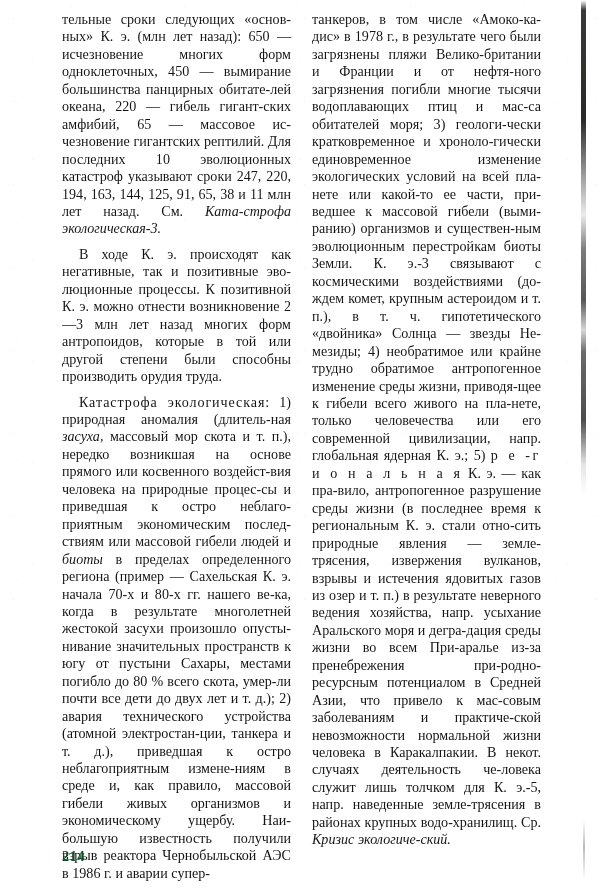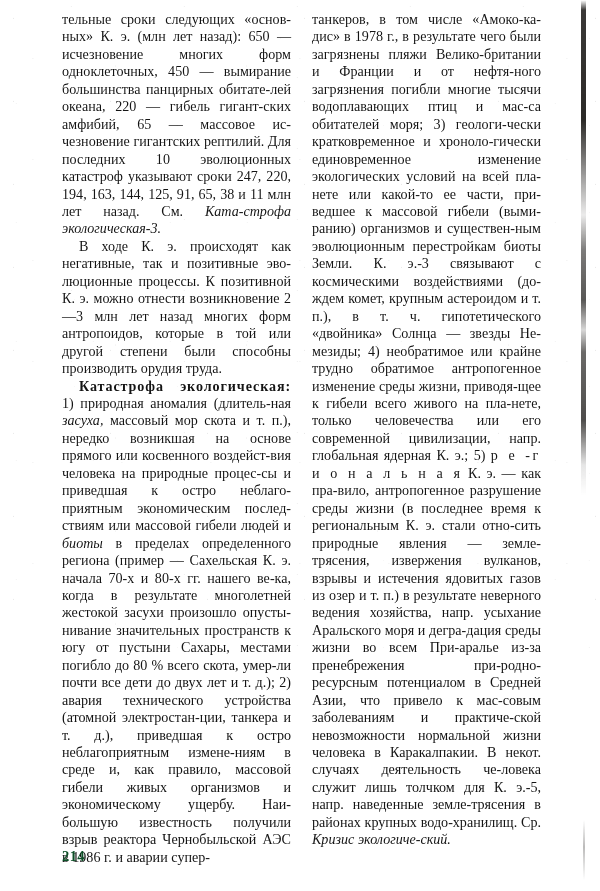--- a/index.html
+++ b/index.html
@@ -90,30 +90,30 @@
     margin: 0;
     font-size: 14.1px;
     line-height: 17.46px;
     text-align: justify;
     text-justify: inter-word;
     hyphens: manual;
     word-spacing: 0.1px;
     -webkit-font-smoothing: none;
   }
   .para + .para {
-    margin-top: 0;
+    margin-top: 8px;
   }
   .indent {
     text-indent: 17px;
   }
   .it {
     font-style: italic;
   }
   .headword {
-    font-weight: bold;
+    font-weight: normal;
     letter-spacing: 0.9px;
   }
   .spaced {
     letter-spacing: 2.6px;
     margin-top: 41px;
   }
 
   
   .folio {
     position: absolute;

